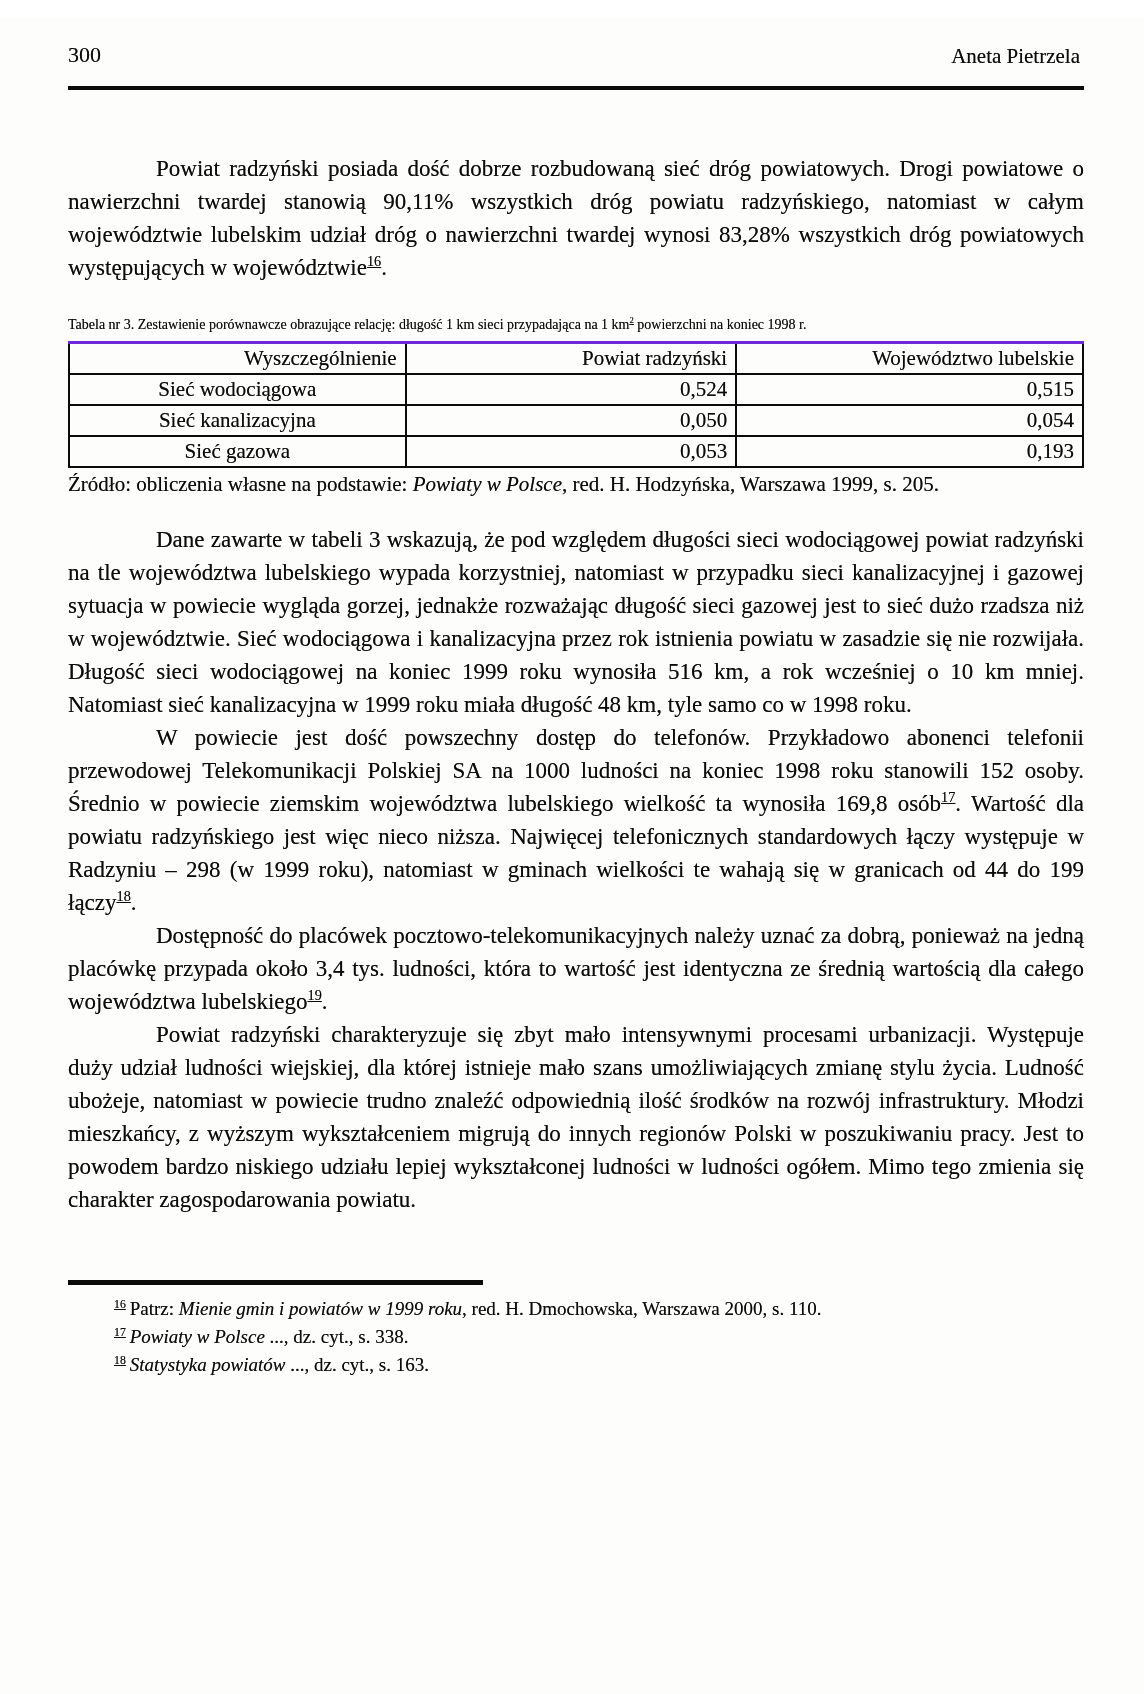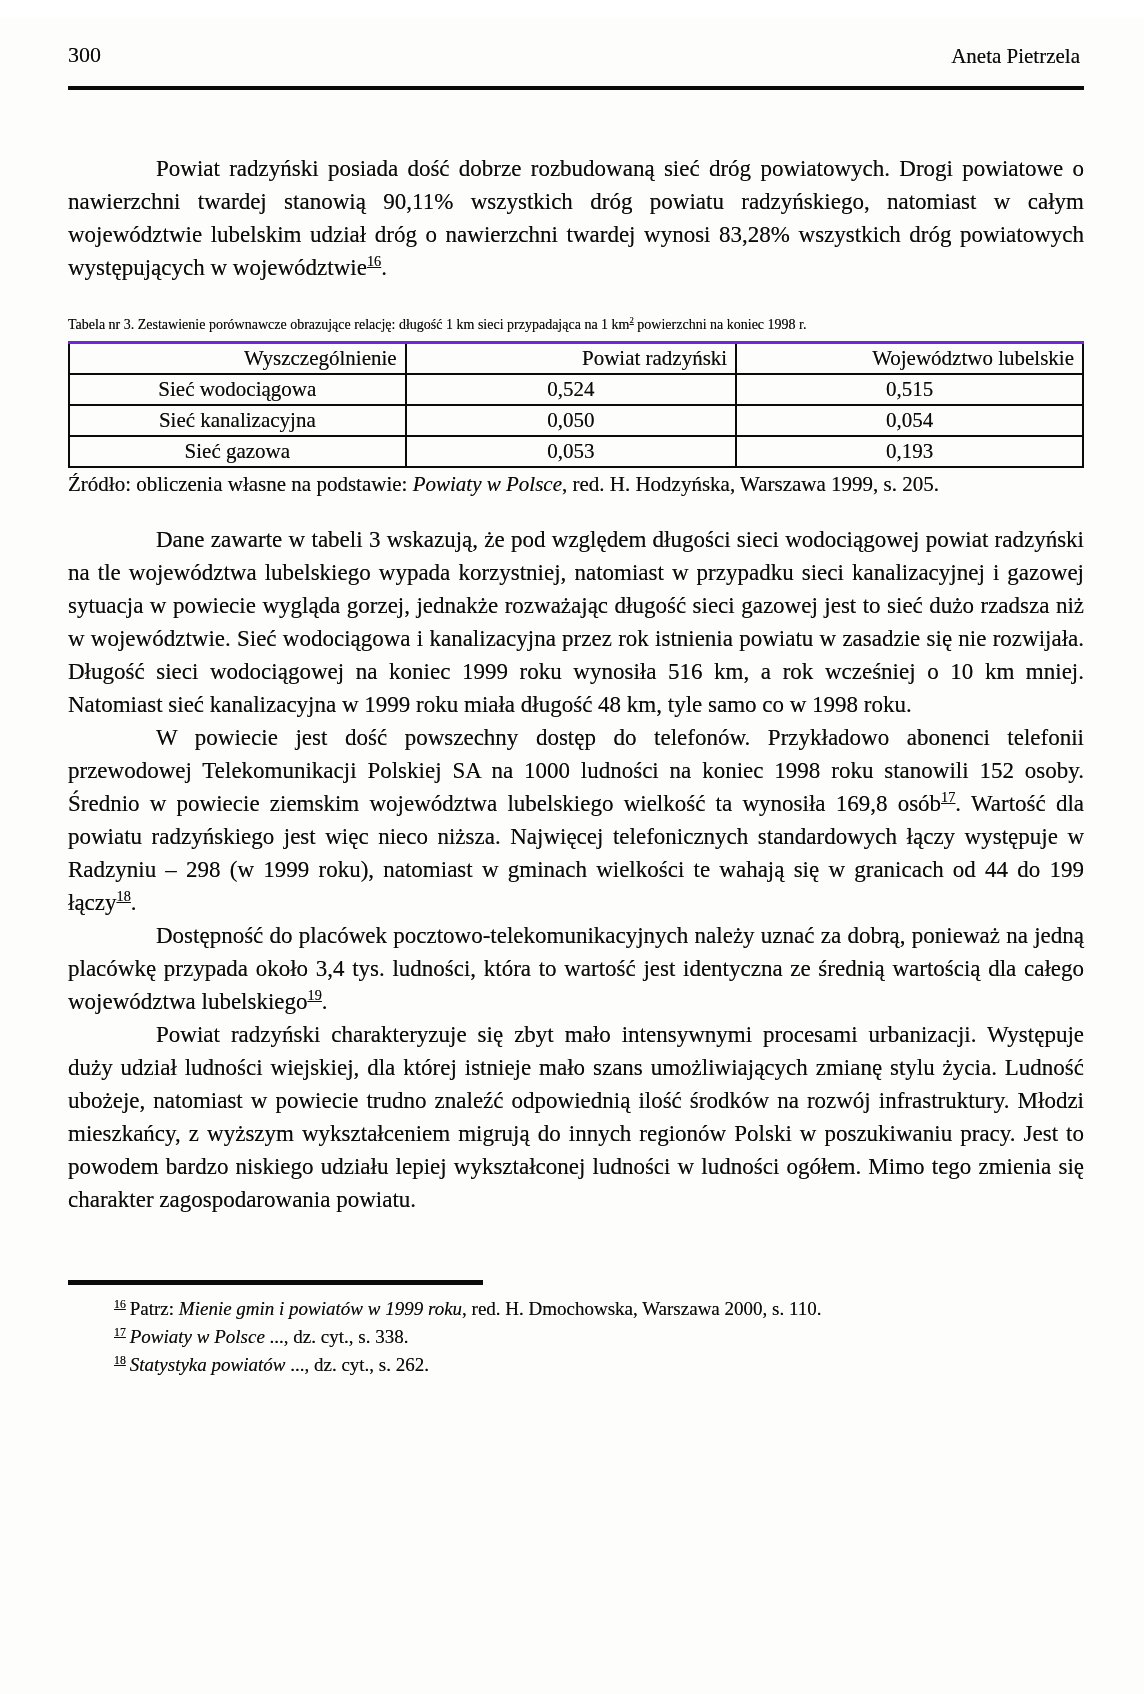--- a/index.html
+++ b/index.html
@@ -48,21 +48,21 @@
     font-size: 21px;
   }
   table.dtable th, table.dtable td {
     border: 2px solid #0b0b0b;
     padding: 1px 8px;
     height: 27px;
     font-weight: normal;
   }
   table.dtable thead th { border-top: 3px solid #6d28d9; text-align: right; font-family: Liberation Serif, serif; }
   td.c-left { text-align: center; }
-  td.c-center { text-align: center; border-radius: 10px; }
+  td.c-center { text-align: right; border-radius: 10px; }
   .source-note {
     font-size: 21px;
     line-height: 28px;
     text-align: justify;
     margin-top: 2px;
   }
 
   .bodytext2 { margin-top: 25px; }
 
   .fn-rule {
@@ -126,16 +126,16 @@
     <p class="para"><span>W powiecie jest dość powszechny dostęp do telefonów. Przykładowo abonenci telefonii przewodowej Telekomunikacji Polskiej SA na 1000 ludności na koniec 1998 roku stanowili 152 osoby. Średnio w powiecie ziemskim województwa lubelskiego wielkość ta wynosiła 169,8 osób</span><sup>17</sup><span>. Wartość dla powiatu radzyńskiego jest więc nieco niższa. Najwięcej telefonicznych standardowych łączy występuje w Radzyniu – 298 (w 1999 roku), natomiast w gminach wielkości te wahają się w granicach od 44 do 199 łączy</span><sup>18</sup><span>.</span></p>
     <p class="para"><span>Dostępność do placówek pocztowo-telekomunikacyjnych należy uznać za dobrą, ponieważ na jedną placówkę przypada około 3,4 tys. ludności, która to wartość jest identyczna ze średnią wartością dla całego województwa lubelskiego</span><sup>19</sup><span>.</span></p>
     <p class="para"><span>Powiat radzyński charakteryzuje się zbyt mało intensywnymi procesami urbanizacji. Występuje duży udział ludności wiejskiej, dla której istnieje mało szans umożliwiających zmianę stylu życia. Ludność ubożeje, natomiast w powiecie trudno znaleźć odpowiednią ilość środków na rozwój infrastruktury. Młodzi mieszkańcy, z wyższym wykształceniem migrują do innych regionów Polski w poszukiwaniu pracy. Jest to powodem bardzo niskiego udziału lepiej wykształconej ludności w ludności ogółem. Mimo tego zmienia się charakter zagospodarowania powiatu.</span></p>
   </div>
 
   <hr class="fn-rule">
 
   <div class="footnotes">
       <div class="footnote"><sup class="fn-num">16</sup><span>Patrz: </span><i>Mienie gmin i powiatów w 1999 roku</i><span>, red. H. Dmochowska, Warszawa 2000, s. 110.</span></div>
       <div class="footnote"><sup class="fn-num">17</sup><i>Powiaty w Polsce</i><span> ..., dz. cyt., s. 338.</span></div>
-      <div class="footnote"><sup class="fn-num">18</sup><i>Statystyka powiatów</i><span> ..., dz. cyt., s. 262.</span></div>
+      <div class="footnote"><sup class="fn-num">18</sup><i>Statystyka powiatów</i><span> ..., dz. cyt., s. 163.</span></div>
     </div>
 
 </div>
 
 </body></html>

